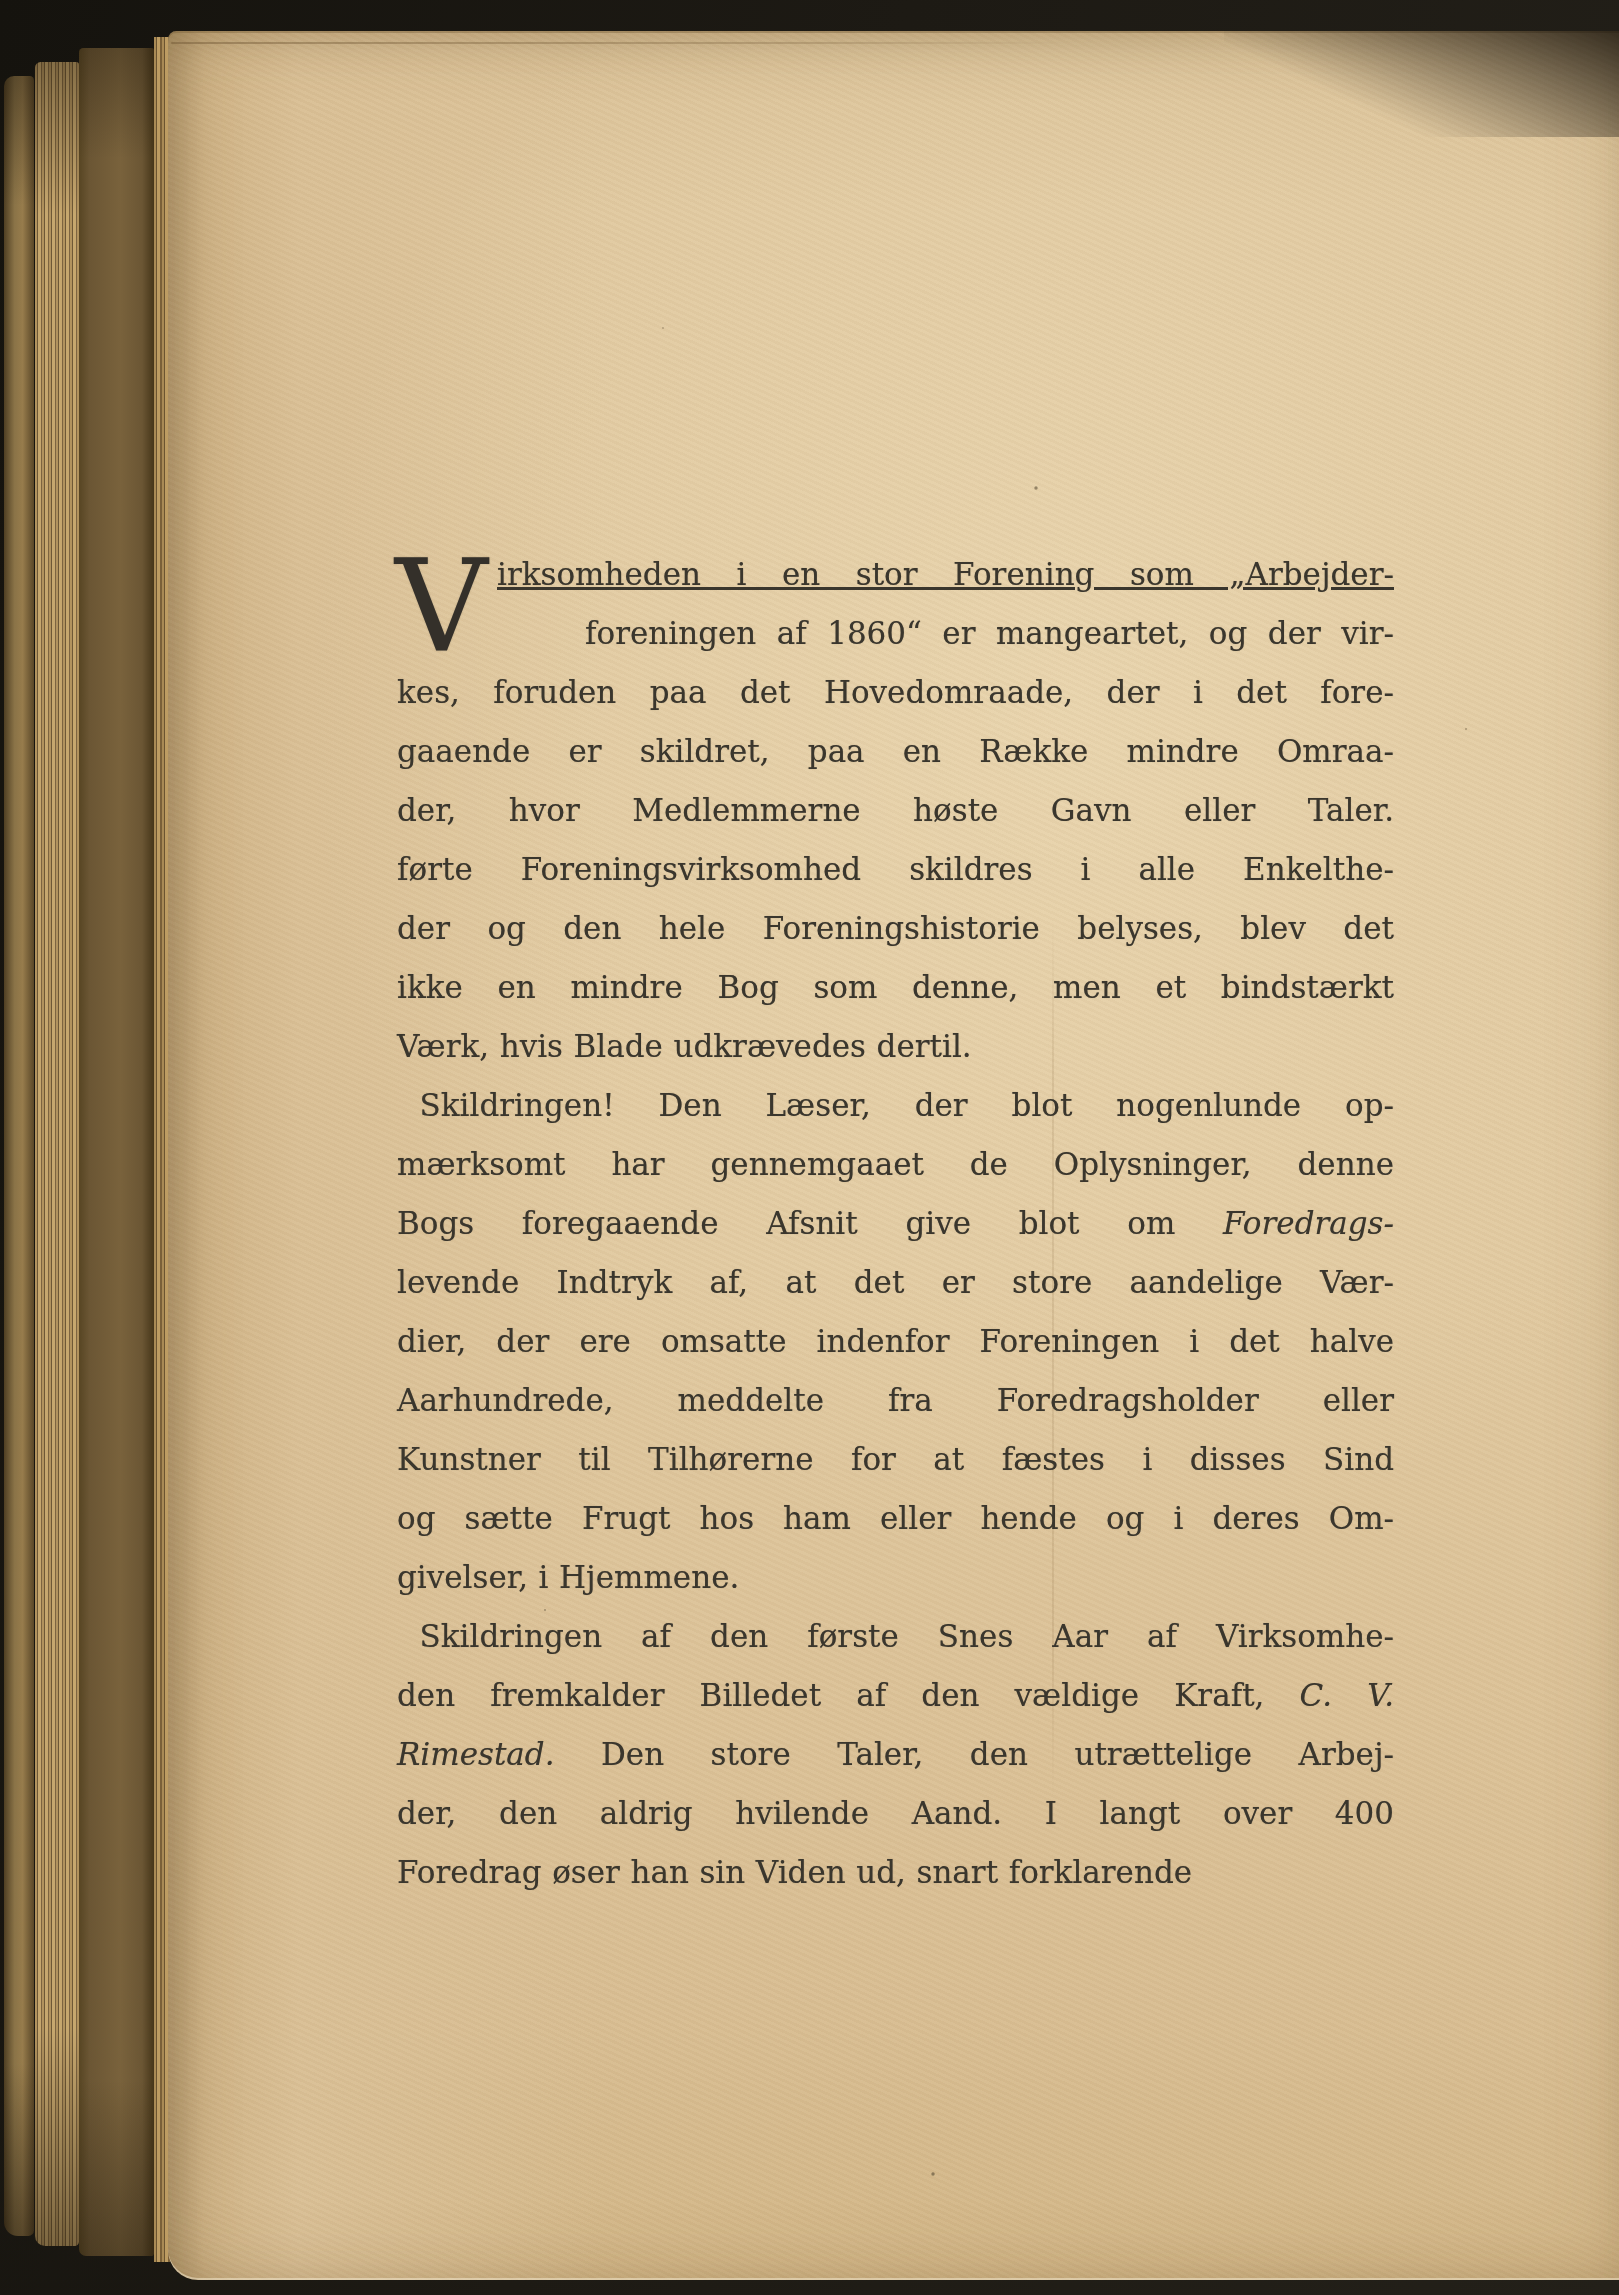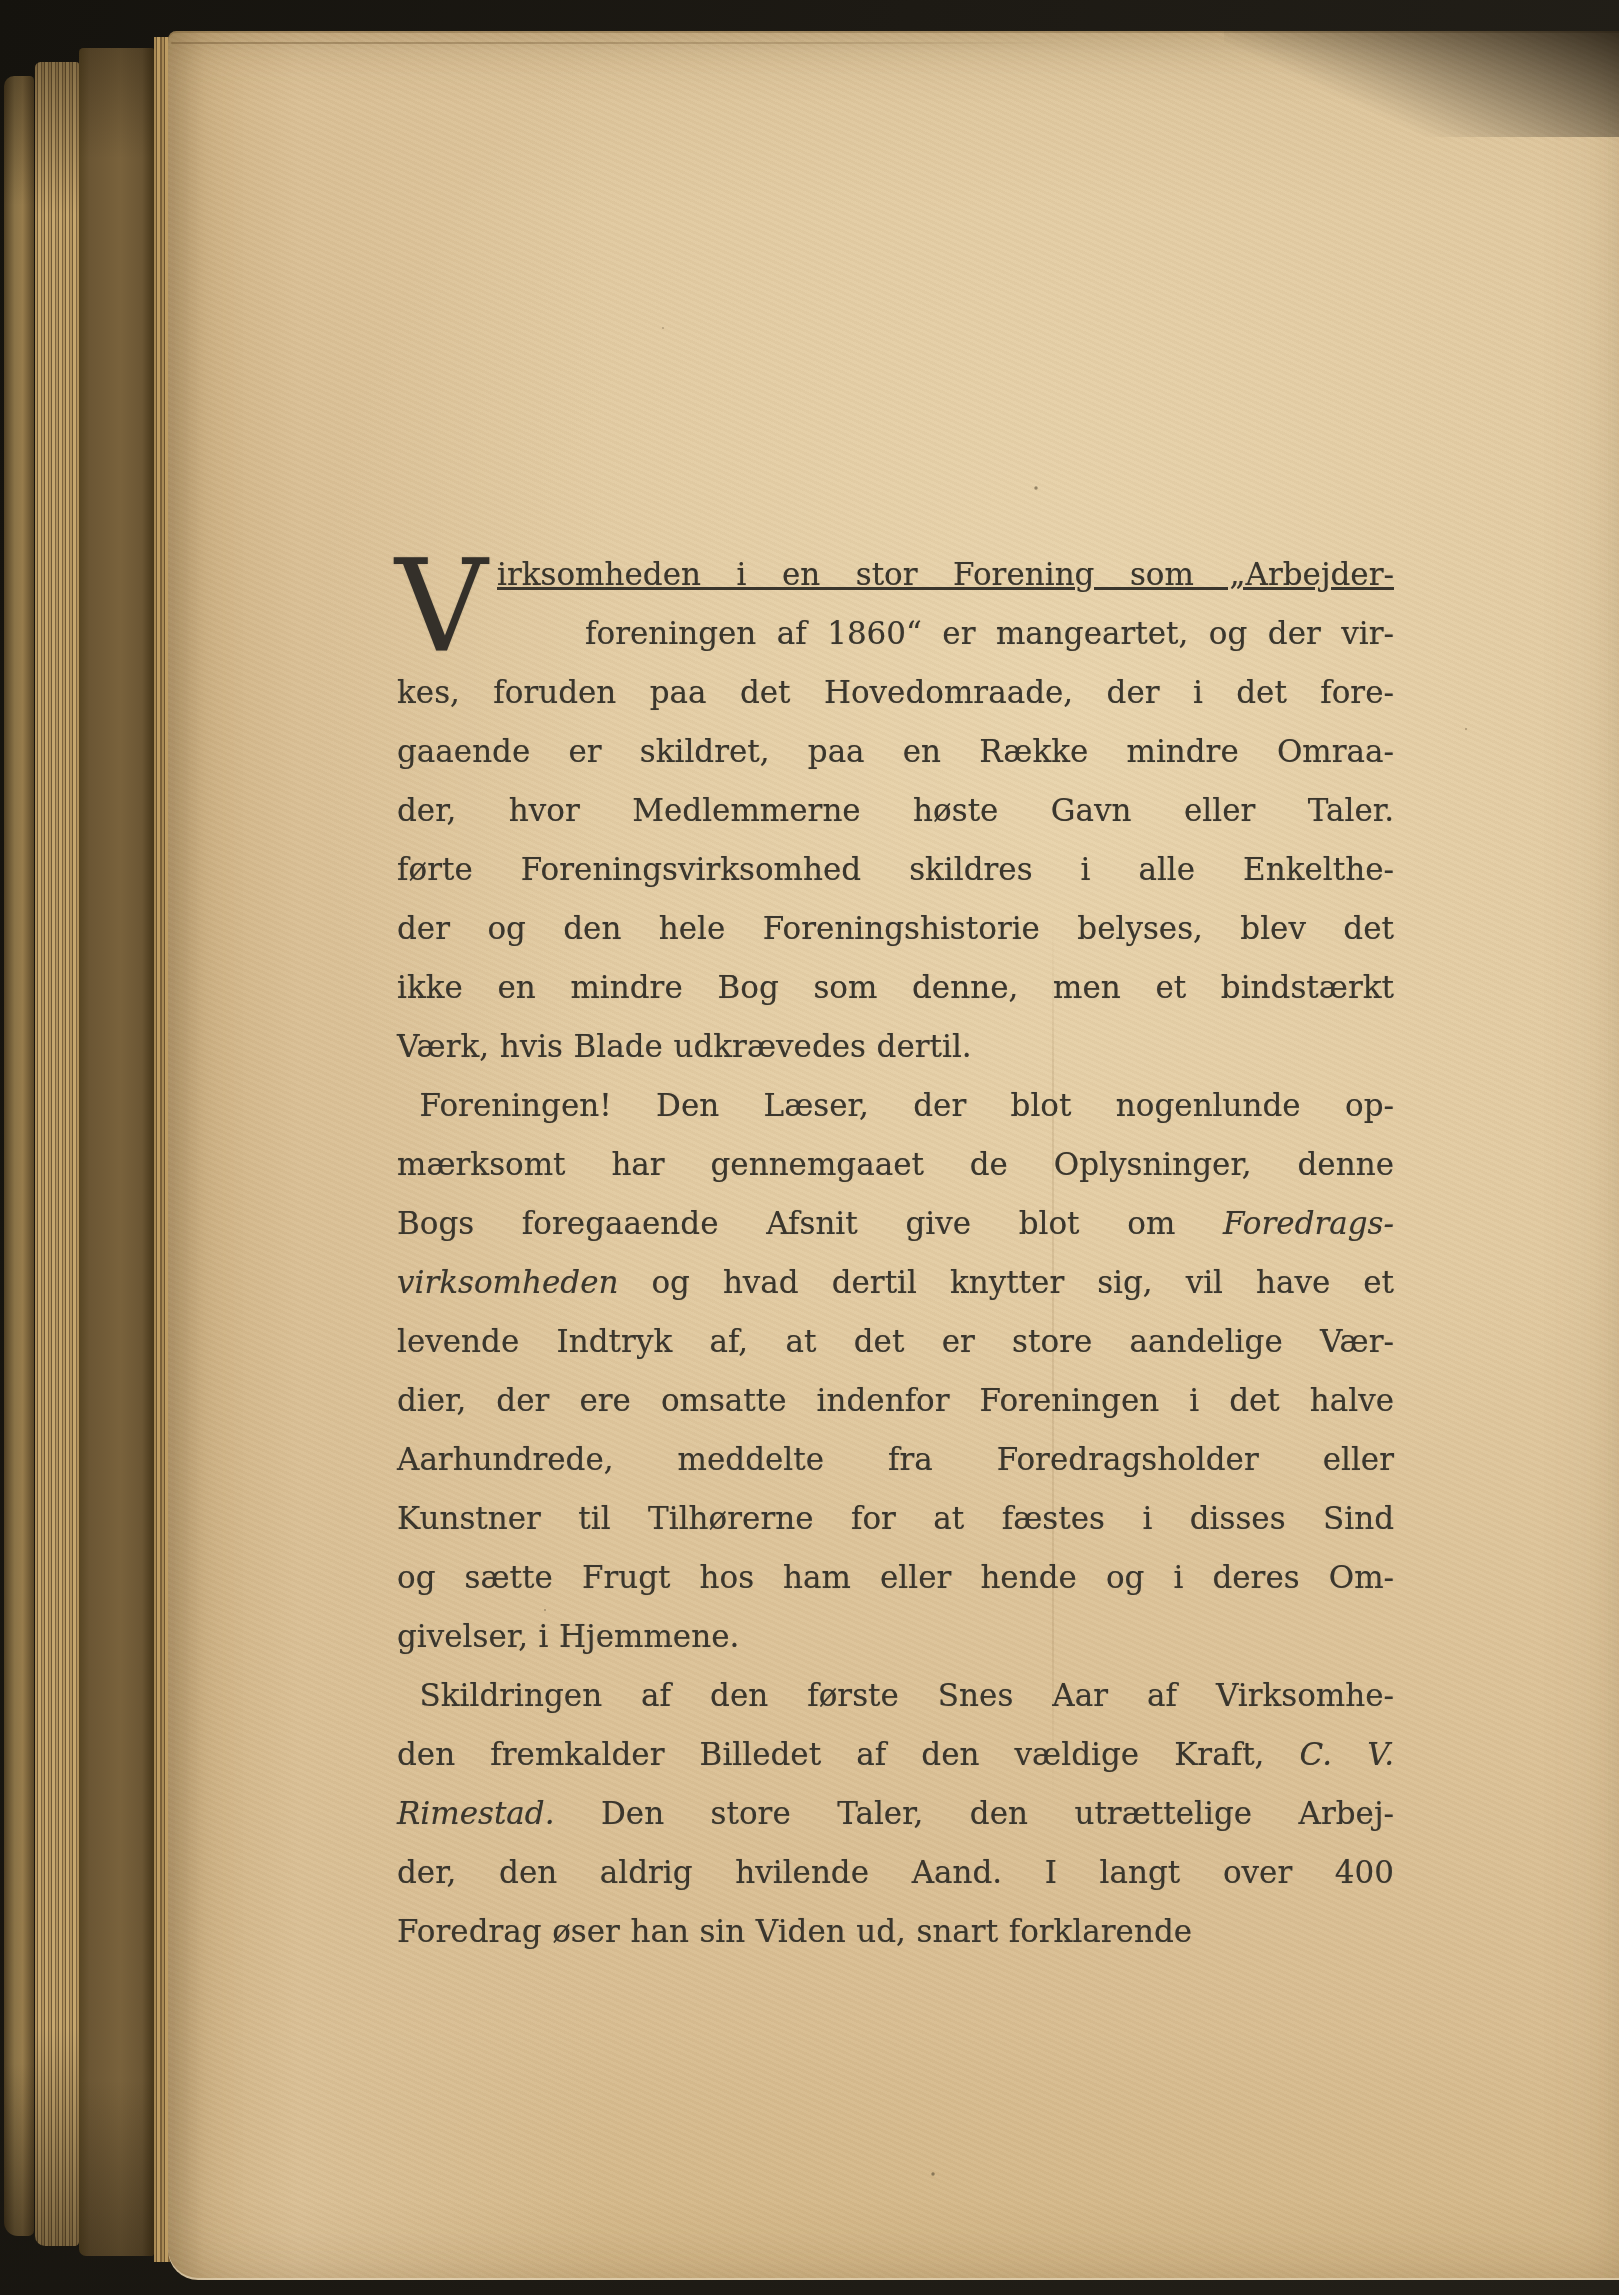--- a/index.html
+++ b/index.html
@@ -101,24 +101,23 @@
   <div class="textblock">
       <div class="line drop1"><span>irksomheden i en stor Forening som „Arbejder-</span></div>
       <div class="line drop2"><span>foreningen af 1860“ er mangeartet, og der vir-</span></div>
       <div class="line"><span>kes, foruden paa det Hovedomraade, der i det fore-</span></div>
       <div class="line"><span>gaaende er skildret, paa en Række mindre Omraa-</span></div>
       <div class="line"><span>der, hvor Medlemmerne høste Gavn eller Taler.</span></div>
       <div class="line"><span>førte Foreningsvirksomhed skildres i alle Enkelthe-</span></div>
       <div class="line"><span>der og den hele Foreningshistorie belyses, blev det</span></div>
       <div class="line"><span>ikke en mindre Bog som denne, men et bindstærkt</span></div>
       <div class="line last"><span>Værk, hvis Blade udkrævedes dertil.</span></div>
-      <div class="line para"><span>Foreningen! Den Læser, der blot nogenlunde op-</span></div>
+      <div class="line para"><span>Skildringen! Den Læser, der blot nogenlunde op-</span></div>
       <div class="line"><span>mærksomt har gennemgaaet de Oplysninger, denne</span></div>
       <div class="line"><span>Bogs foregaaende Afsnit give blot om </span><em>Foredrags-</em></div>
-      <div class="line"><em>virksomheden</em><span> og hvad dertil knytter sig, vil have et</span></div>
       <div class="line"><span>levende Indtryk af, at det er store aandelige Vær-</span></div>
       <div class="line"><span>dier, der ere omsatte indenfor Foreningen i det halve</span></div>
       <div class="line"><span>Aarhundrede, meddelte fra Foredragsholder eller</span></div>
       <div class="line"><span>Kunstner til Tilhørerne for at fæstes i disses Sind</span></div>
       <div class="line"><span>og sætte Frugt hos ham eller hende og i deres Om-</span></div>
       <div class="line last"><span>givelser, i Hjemmene.</span></div>
       <div class="line para"><span>Skildringen af den første Snes Aar af Virksomhe-</span></div>
       <div class="line"><span>den fremkalder Billedet af den vældige Kraft, </span><em>C. V.</em></div>
       <div class="line"><em>Rimestad.</em><span> Den store Taler, den utrættelige Arbej-</span></div>
       <div class="line"><span>der, den aldrig hvilende Aand. I langt over 400</span></div>

